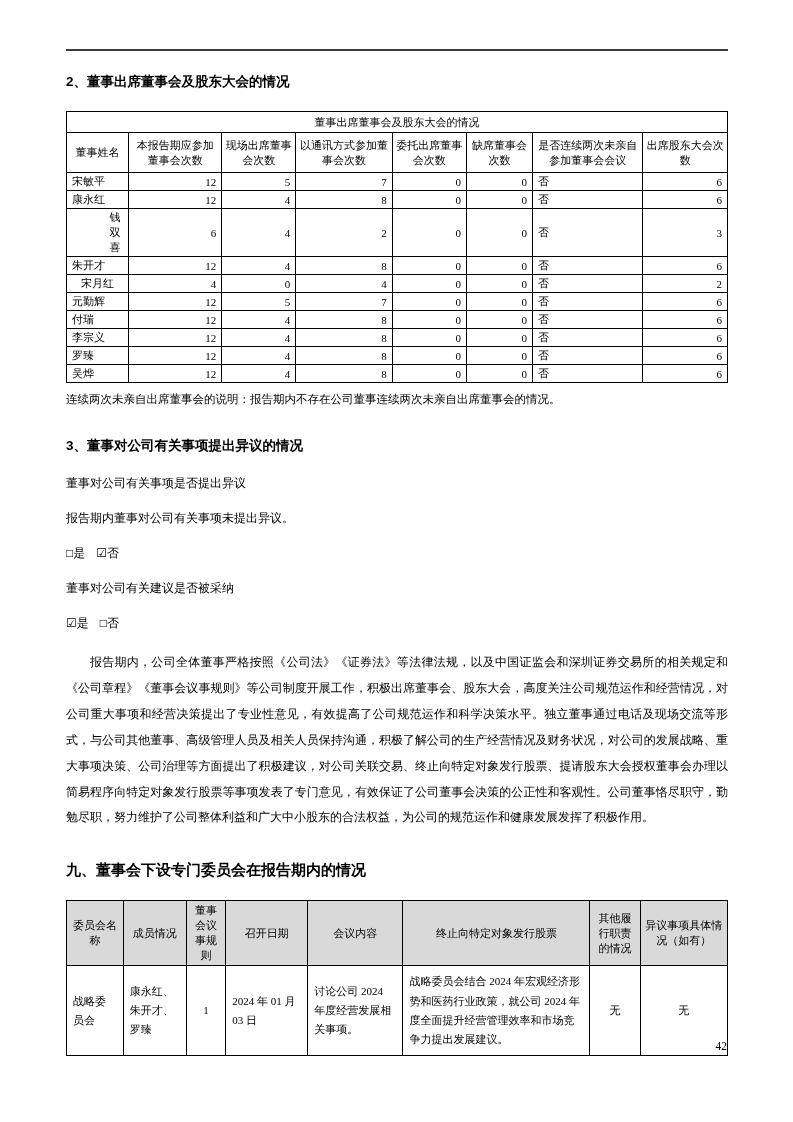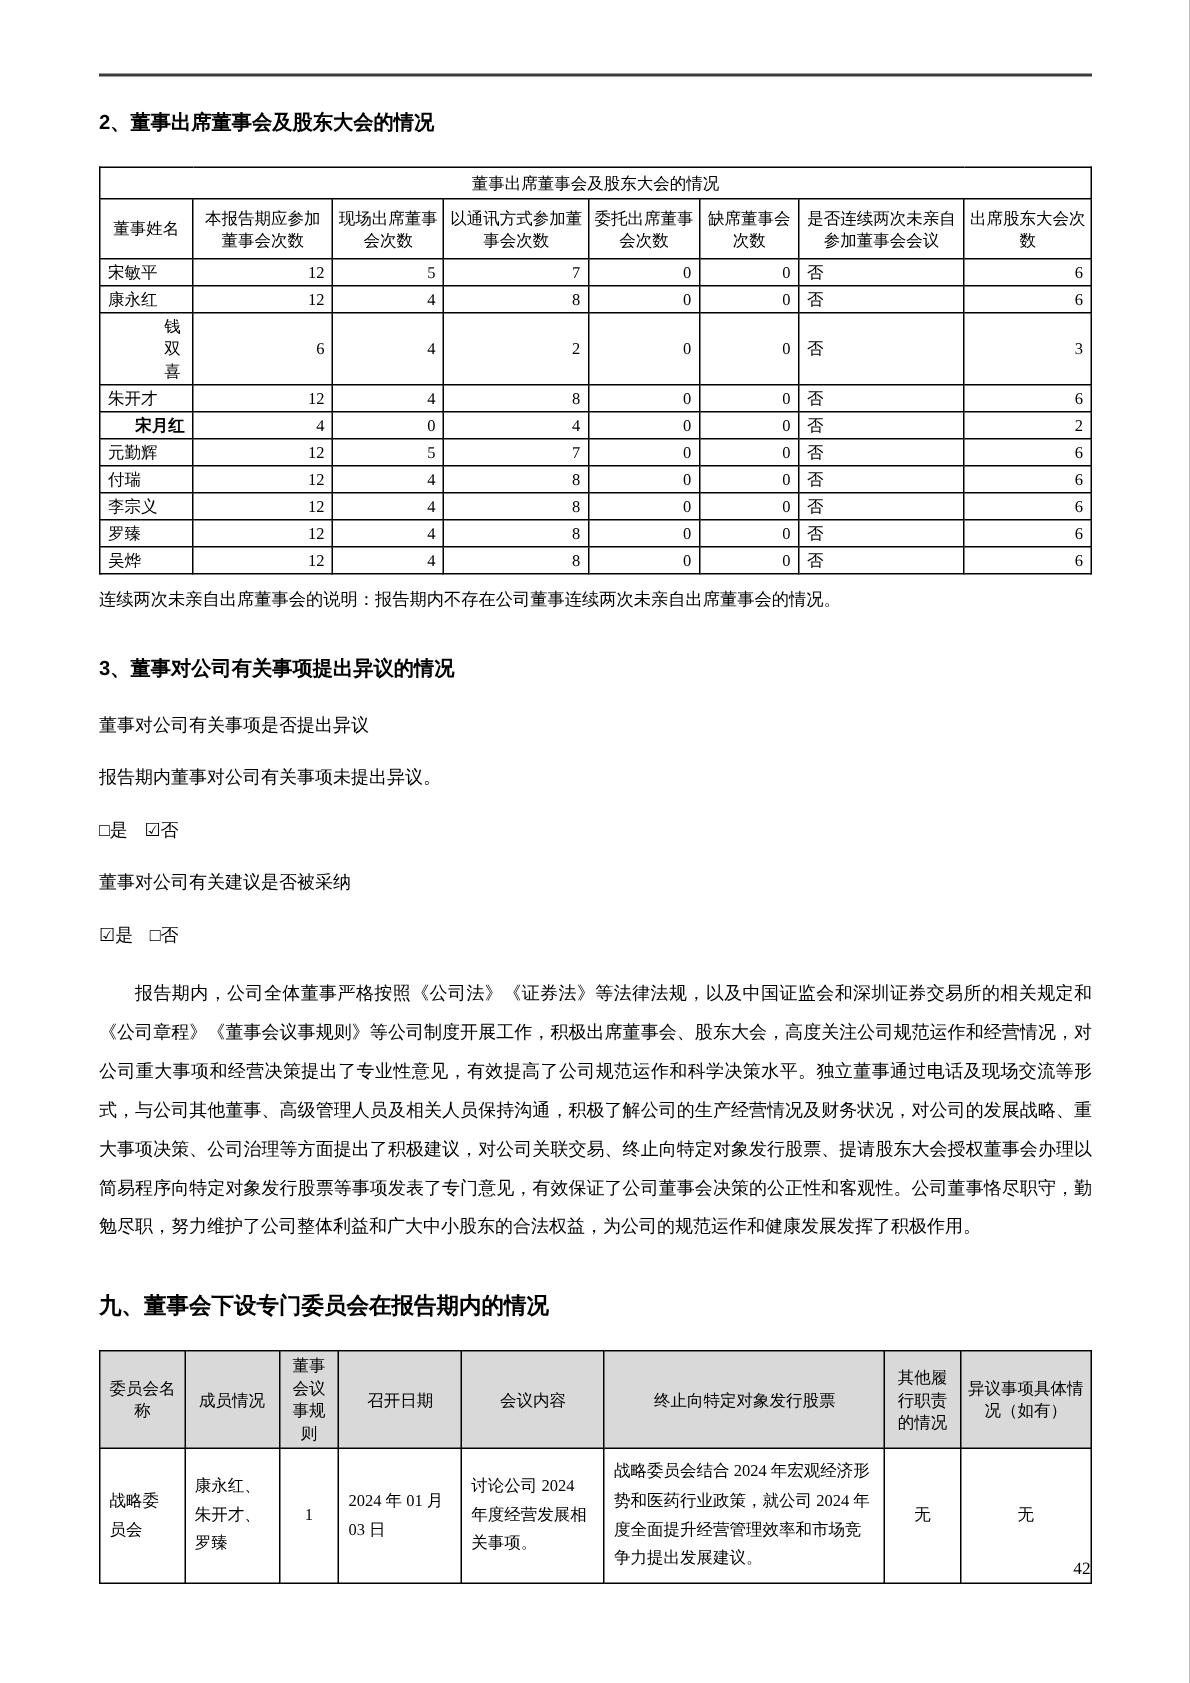--- a/index.html
+++ b/index.html
@@ -110,21 +110,21 @@
           <td style="text-align: left;">朱开才</td>
           <td style="text-align: right;">12</td>
           <td style="text-align: right;">4</td>
           <td style="text-align: right;">8</td>
           <td style="text-align: right;">0</td>
           <td style="text-align: right;">0</td>
           <td style="text-align: left;">否</td>
           <td style="text-align: right;">6</td>
         </tr>
         <tr>
-          <td style="text-align: right; font-weight: bold;">宋月红</td>
+          <td style="text-align: center;">宋月红</td>
           <td style="text-align: right;">4</td>
           <td style="text-align: right;">0</td>
           <td style="text-align: right;">4</td>
           <td style="text-align: right;">0</td>
           <td style="text-align: right;">0</td>
           <td style="text-align: left;">否</td>
           <td style="text-align: right;">2</td>
         </tr>
         <tr>
           <td style="text-align: left;">元勤辉</td>

